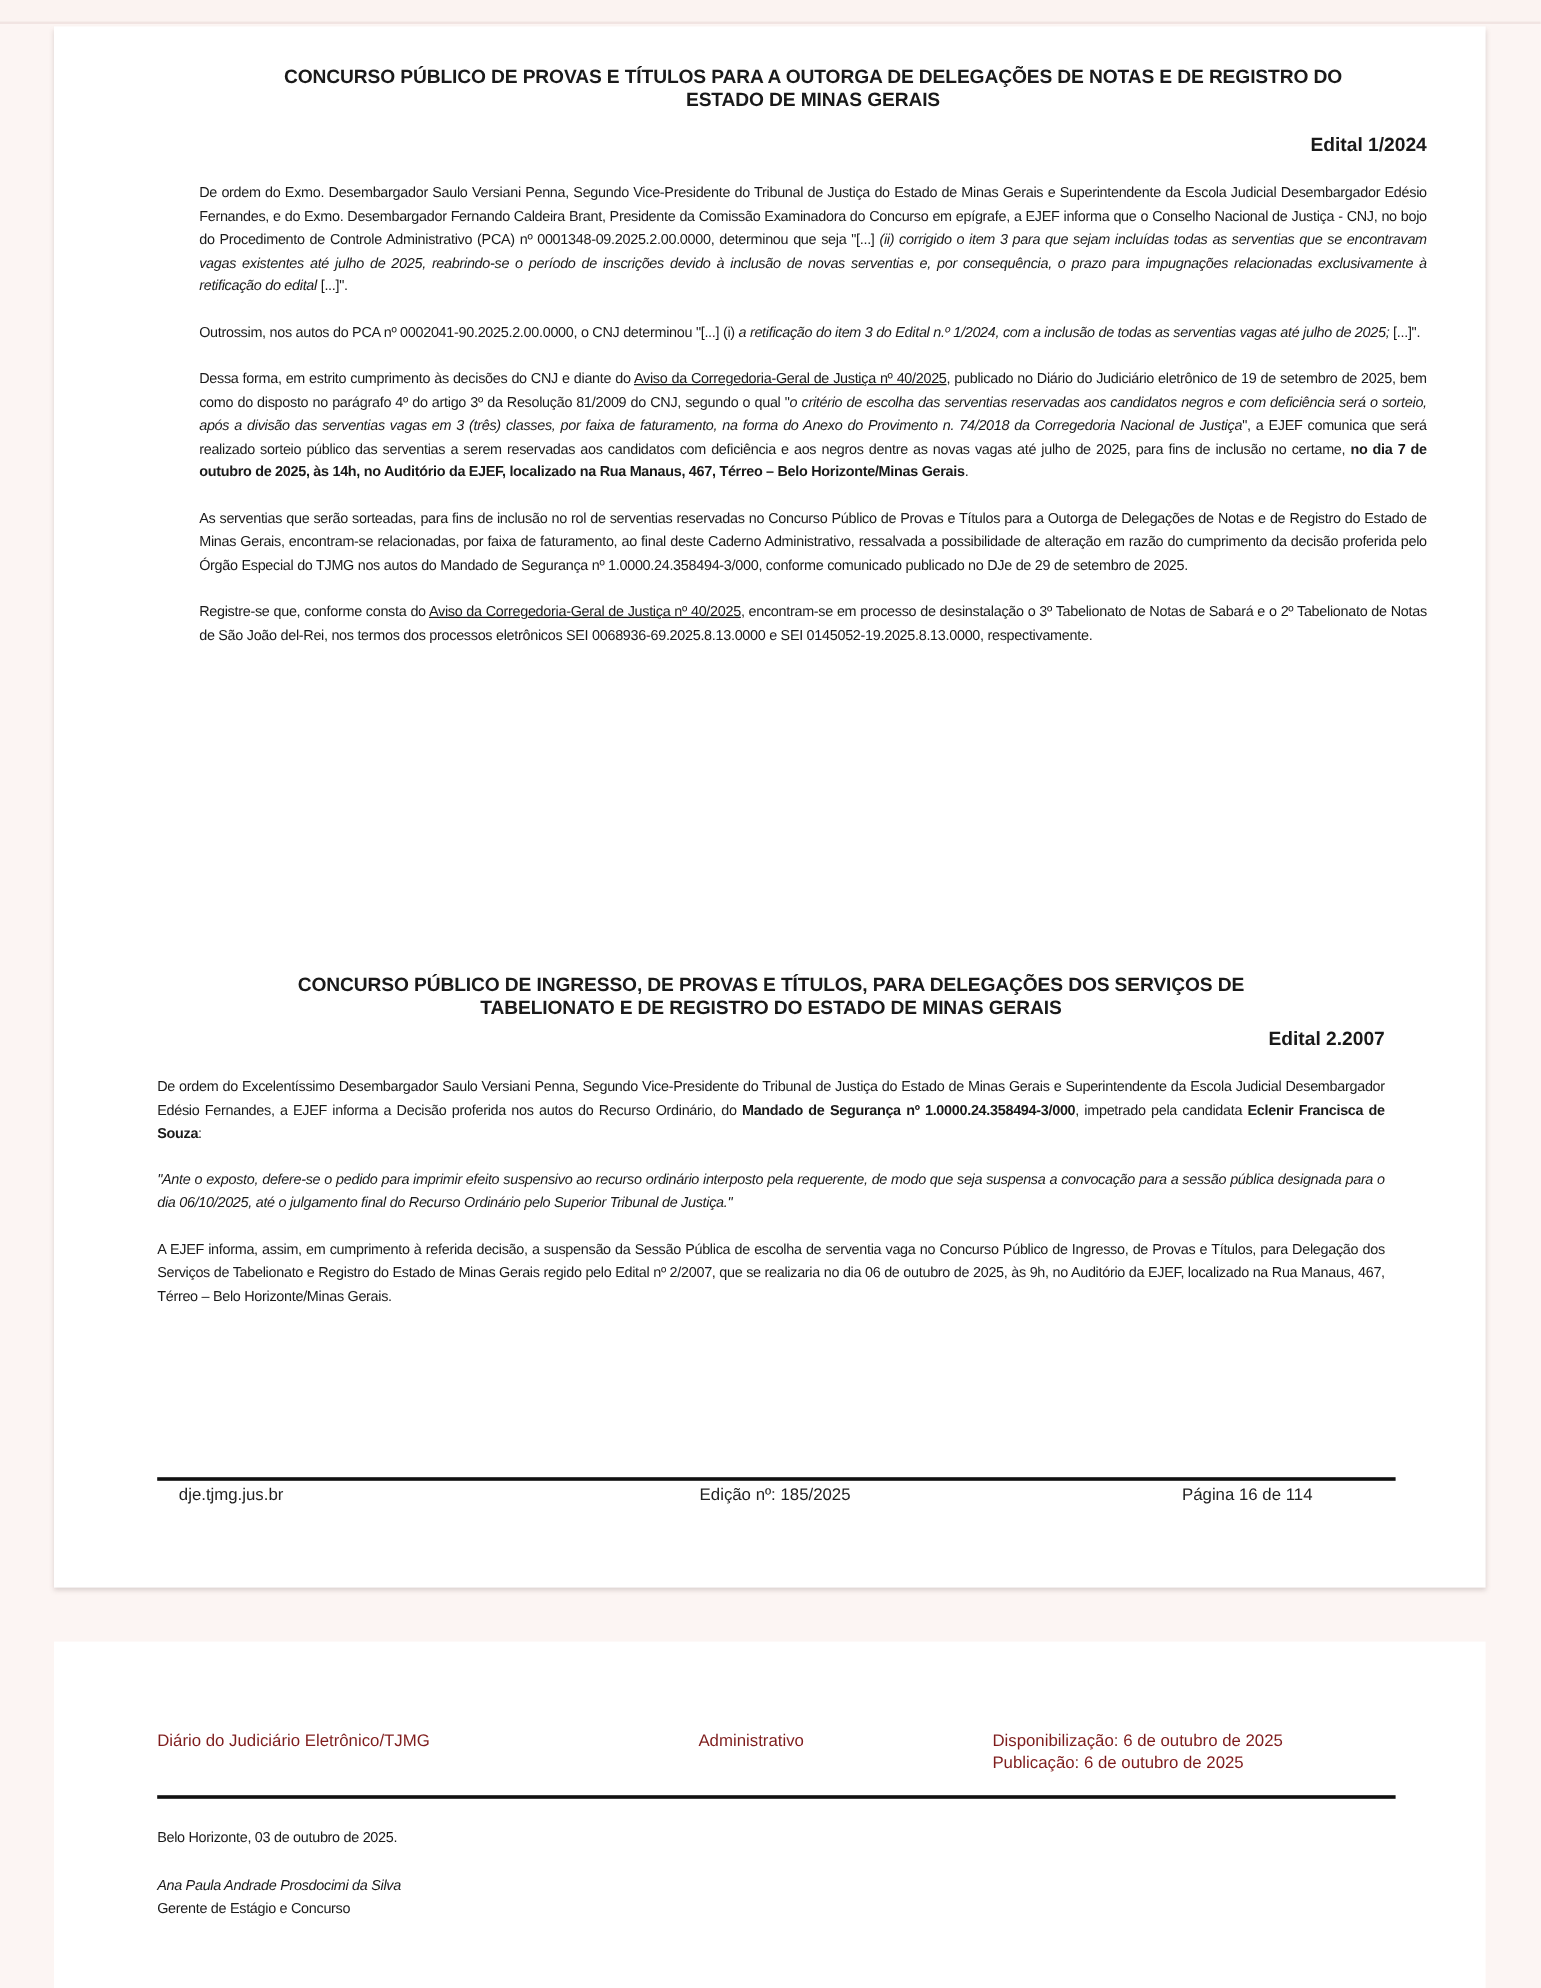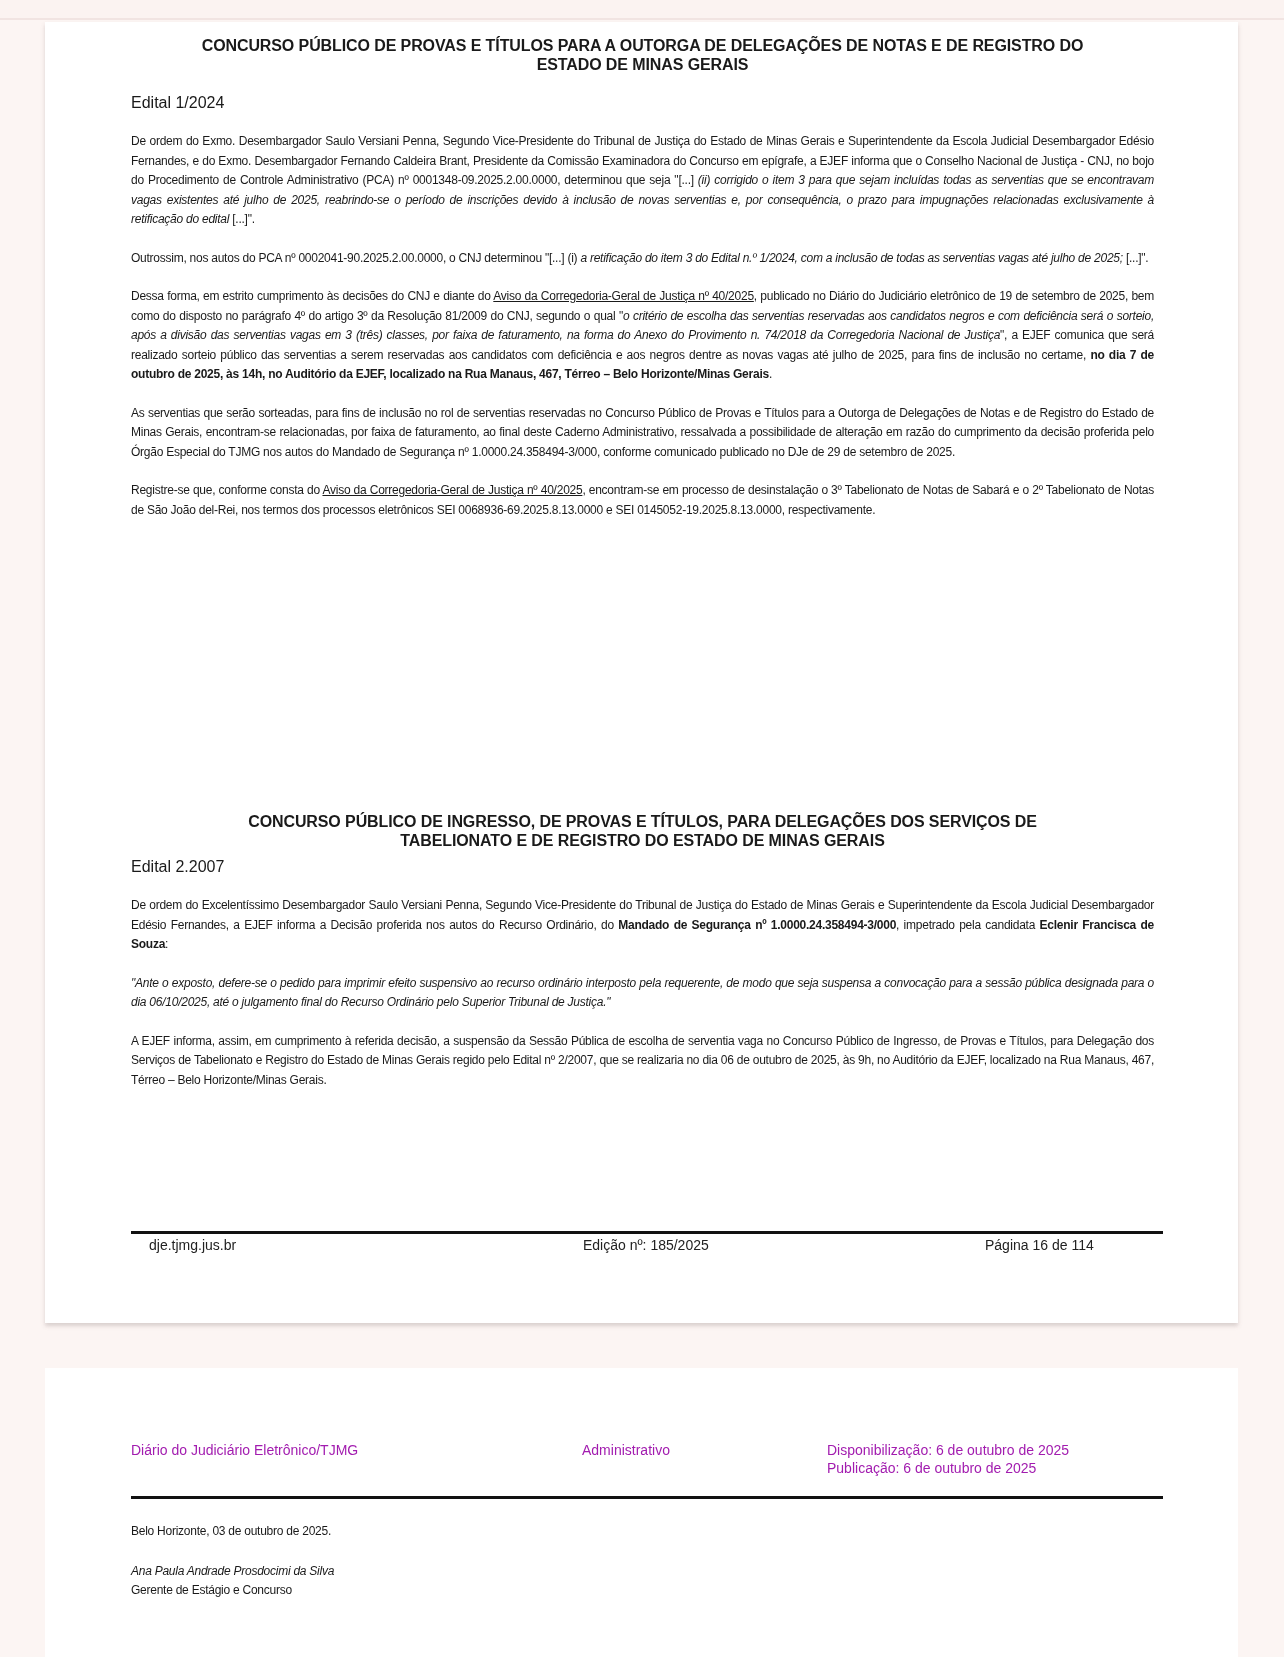--- a/index.html
+++ b/index.html
@@ -14,41 +14,41 @@
   .page {
     position: absolute; left: 45px; width: 1193px; background: #ffffff;
   }
   .page1 { top: 22px; height: 1301px; box-shadow: 0 3px 4px rgba(120,100,100,0.25); }
   .page2 { top: 1368px; height: 300px; }
   .content { position: absolute; left: 86px; width: 1023px; }
   .title {
     text-align: center; font-weight: bold; font-size: 16px; line-height: 19px; margin: 0;
     letter-spacing: -0.1px;
   }
-  .edital { text-align: left; font-weight: normal; font-size: 16px; margin: 0; }
+  .edital { text-align: right; font-weight: bold; font-size: 16px; margin: 0; }
   p.body {
     margin: 0; font-size: 12px; line-height: 19.5px; text-align: justify;
     letter-spacing: -0.25px;
   }
   .quote { margin-left: 340px; }
   .u { text-decoration: underline; }
   i { font-style: italic; }
   b { font-weight: bold; }
   .rule { position: absolute; left: 86px; width: 1032px; height: 3px; background: #111; }
   .footer-row { position: absolute; left: 86px; width: 1032px; font-size: 14px; color: #222; }
   .footer-row span { position: absolute; top: 0; white-space: nowrap; }
-  .hdr { position: absolute; font-size: 14px; line-height: 18px; color: #a21caf; white-space: nowrap; }
+  .hdr { position: absolute; font-size: 14px; line-height: 18px; color: #7f1d1d; white-space: nowrap; }
 </style>
 </head>
 <body>
 
 <div class="topbar"></div>
 
 <div class="page page1">
-  <div class="content" style="top:14px;">
+  <div class="content" style="top:33px;margin-left:35px;">
     <p class="title">
       <span>CONCURSO PÚBLICO DE PROVAS E TÍTULOS PARA A OUTORGA DE DELEGAÇÕES DE NOTAS E DE REGISTRO DO</span><br>
       <span>ESTADO DE MINAS GERAIS</span>
     </p>
     <p class="edital" style="margin-top:20px;">Edital 1/2024</p>
 
     <p class="body" style="margin-top:20px;"><span>De ordem do Exmo. Desembargador Saulo Versiani Penna, Segundo Vice-Presidente do Tribunal de Justiça do Estado de Minas Gerais e Superintendente da Escola Judicial Desembargador Edésio Fernandes, e do Exmo. Desembargador Fernando Caldeira Brant, Presidente da Comissão Examinadora do Concurso em epígrafe, a EJEF informa que o Conselho Nacional de Justiça - CNJ, no bojo do Procedimento de Controle Administrativo (PCA) nº 0001348-09.2025.2.00.0000, determinou que seja "[...] </span><i>(ii) corrigido o item 3 para que sejam incluídas todas as serventias que se encontravam vagas existentes até julho de 2025, reabrindo-se o período de inscrições devido à inclusão de novas serventias e, por consequência, o prazo para impugnações relacionadas exclusivamente à retificação do edital</i><span> [...]".</span></p>
 
     <p class="body" style="margin-top:19px;"><span>Outrossim, nos autos do PCA nº 0002041-90.2025.2.00.0000, o CNJ determinou "[...] (i) </span><i>a retificação do item 3 do Edital n.º 1/2024, com a inclusão de todas as serventias vagas até julho de 2025;</i><span> [...]".</span></p>
 

